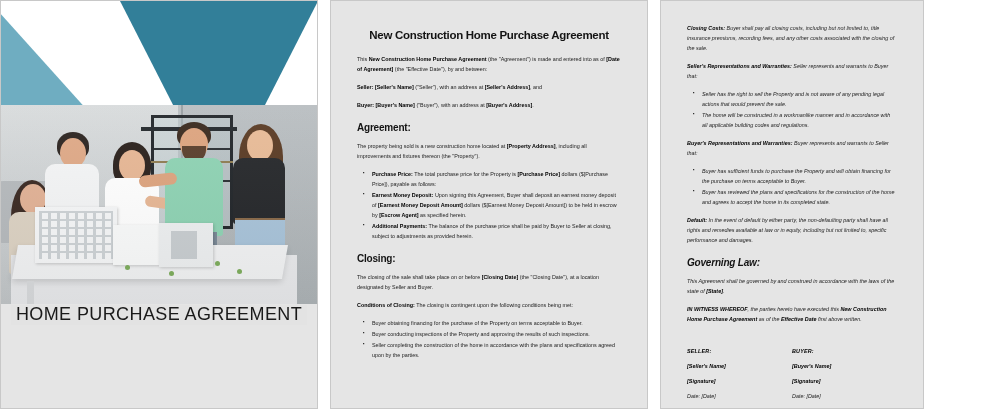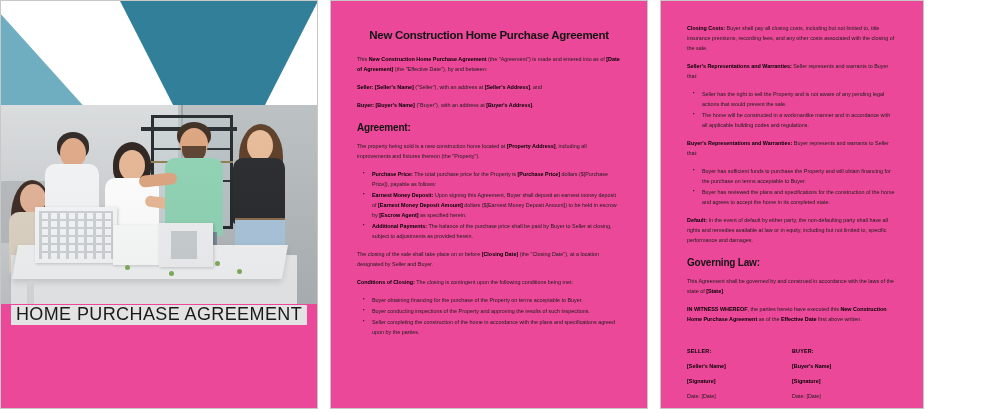--- a/index.html
+++ b/index.html
@@ -7,28 +7,28 @@
     width:981px;height:418px;
     background:#ffffff;
     font-family:"Liberation Sans",sans-serif;
     overflow:hidden;
   }
   .viewer{position:relative;width:981px;height:418px;background:#ffffff;display:flex;gap:12px;}
 
   
   .page{
     position:relative;
-    background:#ec4899;
+    background:#e5e5e5;
     border:1px solid #c8c8c8;
     box-sizing:border-box;
     overflow:hidden;
   }
   .page-1{width:318px;height:409px;margin-left:0;}
   .page-2{width:318px;height:409px;}
-  .page-3{width:264px;height:409px;}
+  .page-3{width:264px;height:409px;font-style:italic;}
 
   
   .cover-art{position:absolute;left:0;top:0;width:100%;height:202px;overflow:hidden;background:#fff;}
   .tri-dark{
     position:absolute;left:118px;top:-2px;width:0;height:0;
     border-left:100px solid transparent;
     border-right:100px solid transparent;
     border-top:196px solid #327f99;
   }
   .band-light{
@@ -244,20 +244,21 @@
           <b>Purchase Price:</b><span> The total purchase price for the Property is </span><b>[Purchase Price]</b><span> dollars ($[Purchase Price]), payable as follows:</span>
         </li>
         <li>
           <b>Earnest Money Deposit:</b><span> Upon signing this Agreement, Buyer shall deposit an earnest money deposit of </span><b>[Earnest Money Deposit Amount]</b><span> dollars ($[Earnest Money Deposit Amount]) to be held in escrow by </span><b>[Escrow Agent]</b><span> as specified herein.</span>
         </li>
         <li>
           <b>Additional Payments:</b><span> The balance of the purchase price shall be paid by Buyer to Seller at closing, subject to adjustments as provided herein.</span>
         </li>
       </ul>
 
+      <div class="h2">Closing:</div>
 
       <p class="para">
         <span>The closing of the sale shall take place on or before </span><b>[Closing Date]</b><span> (the "Closing Date"), at a location designated by Seller and Buyer.</span>
       </p>
 
       <p class="para">
         <b>Conditions of Closing:</b><span> The closing is contingent upon the following conditions being met:</span>
       </p>
 
       <ul class="bullets">

